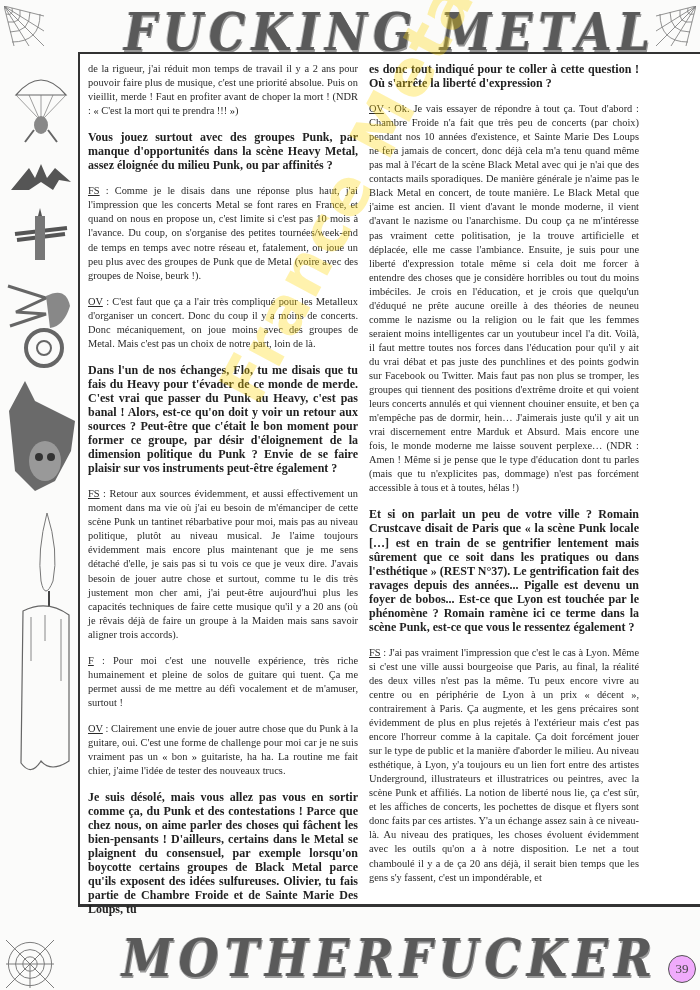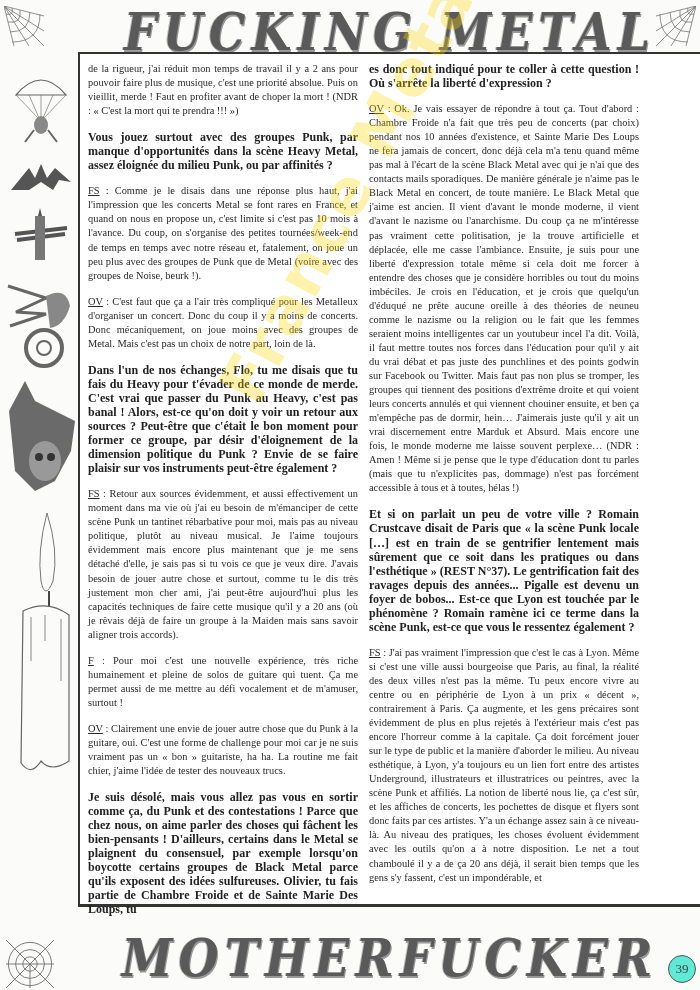--- a/index.html
+++ b/index.html
@@ -23,21 +23,21 @@
   .sp { text-decoration:underline; }
   b.n { font-weight:normal; }
   .side { position:absolute; display:flex; flex-direction:column; align-items:center; }
   .side-left { left:4px; top:70px; width:74px; }
   .side-right { left:647px; top:70px; width:52px; }
   .ill { margin-bottom:10px; }
   .watermark { position:absolute; left:205px; top:380px; font-family:"DejaVu Sans",sans-serif; font-weight:bold;
                font-size:64px; color:rgba(255,214,0,0.32); transform:rotate(-62deg); transform-origin:left top;
                white-space:nowrap; pointer-events:none; letter-spacing:2px; }
   .page-num { position:absolute; left:668px; top:955px; width:26px; height:26px; border:1.5px solid #555;
-              border-radius:50%; background:#5eead4; font-family:"Liberation Serif",serif; font-size:13px;
+              border-radius:50%; background:#f0abfc; font-family:"Liberation Serif",serif; font-size:13px;
               display:flex; align-items:center; justify-content:center; color:#444; }
 </style>
 </head>
 <body>
 
 <div class="web" style="left:4px;top:6px;">
   <svg viewBox="0 0 40 40">
       <g stroke="#777" fill="none" stroke-width="0.8">
     <path d="M0 0 L40 40 M0 0 L40 10 M0 0 L10 40 M0 0 L25 40 M0 0 L40 25"></path>
     <path d="M8 2 Q10 10 2 8 M16 4 Q18 18 4 16 M26 6 Q26 26 6 26 M36 8 Q36 36 8 36"></path>

